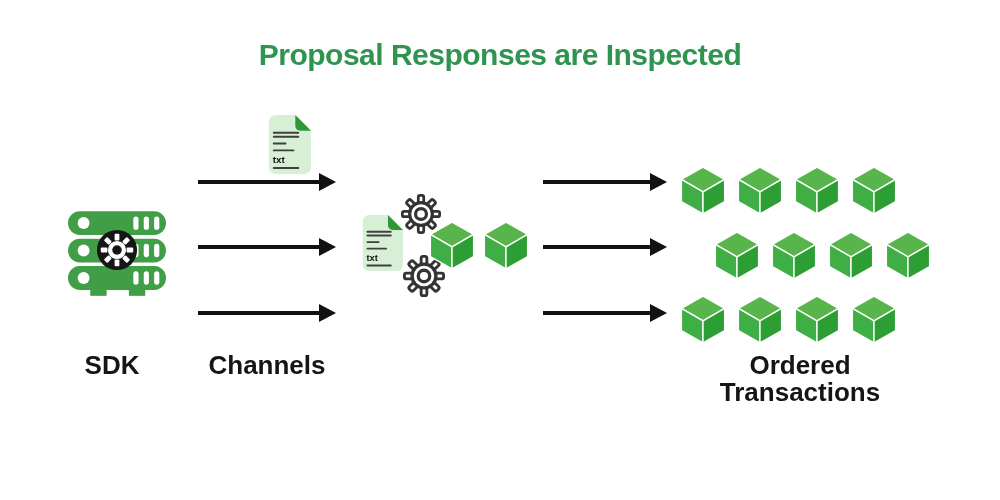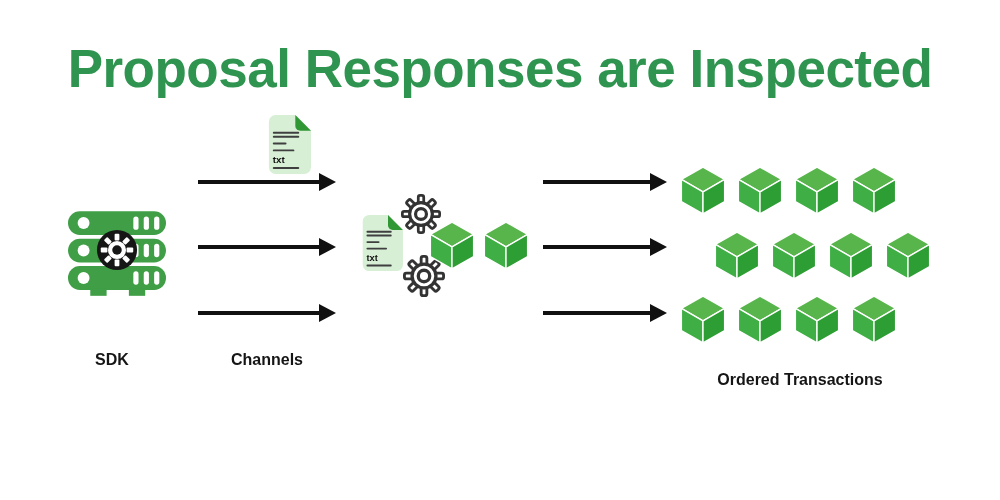--- a/index.html
+++ b/index.html
@@ -7,21 +7,21 @@
     width:1000px;height:500px;
     background:#ffffff;
     font-family:"Liberation Sans","DejaVu Sans",sans-serif;
     overflow:hidden;
   }
   .stage{position:relative;width:1000px;height:500px;background:#fff;}
 
   .diagram-title{
     position:absolute;left:0;top:38px;width:1000px;
     margin:0;text-align:center;
-    font-size:53px;font-weight:bold;letter-spacing:-0.5px;
+    font-size:30px;font-weight:bold;letter-spacing:-0.5px;
     color:var(--title,#2E944F);
   }
 
   .abs{position:absolute;}
 
   
   .arrow{
     position:absolute;height:4px;background:var(--arrow,#111111);
   }
   .arrow::after{
@@ -31,28 +31,28 @@
     border-top:9px solid transparent;
     border-bottom:9px solid transparent;
   }
   .arrow.left-col{left:198px;width:122px;}
   .arrow.right-col{left:543px;width:108px;}
   .ay1{top:180px;} .ay2{top:245px;} .ay3{top:311px;}
 
   
   .node-label{
     position:absolute;
-    font-size:16px;font-weight:bold;line-height:1.05;
+    font-size:26px;font-weight:bold;line-height:1.05;
     color:var(--label-text,#151515);
     text-align:center;
   }
   .label-sdk{left:52px;top:352px;width:120px;}
   .label-channels{left:197px;top:352px;width:140px;}
   .label-ordering{left:371px;top:352px;width:154px;}
-  .label-ordered{left:688px;top:372px;width:224px;}
+  .label-ordered{left:688px;top:352px;width:224px;}
 
   
   .cube-row{position:absolute;display:flex;gap:11px;}
   .row-1{left:680px;top:166px;}
   .row-2{left:714px;top:231px;}
   .row-3{left:680px;top:295px;}
   .ordering-cubes{left:429px;top:221px;gap:8px;}
 
   .server-wrap{left:68px;top:211px;width:98px;height:85px;}
   .server-wrap .black-gear{position:absolute;left:28px;top:18px;}

